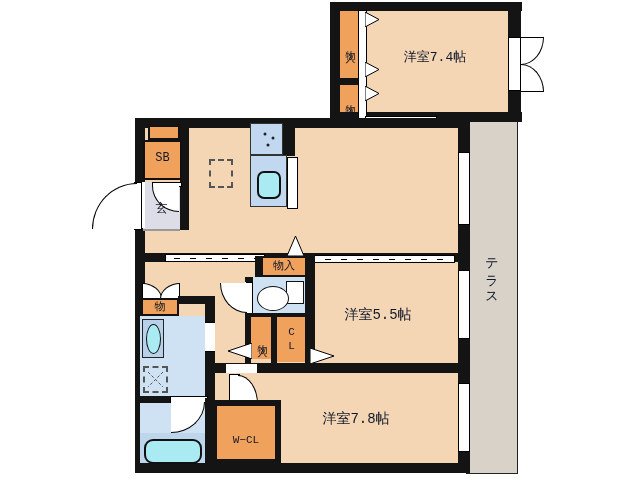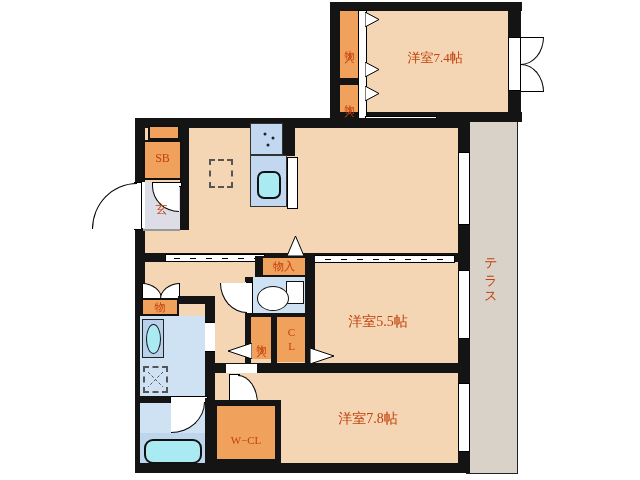--- a/index.html
+++ b/index.html
@@ -1,22 +1,22 @@
 <!DOCTYPE html>
 <html><head>
 <meta charset="utf-8">
 <style>
   html,body{margin:0;padding:0;background:#fff;}
   #canvas{position:relative;width:640px;height:480px;background:#ffffff;overflow:hidden;
           font-family:"DejaVu Sans",sans-serif;}
   .abs{position:absolute;}
   .wall{position:absolute;background:#141414;}
   .fill{position:absolute;}
-  .lbl{position:absolute;color:#c2410c;white-space:nowrap;line-height:1;
-       font-family:Liberation Serif, serif;}
+  .lbl{position:absolute;color:#0f172a;white-space:nowrap;line-height:1;
+       font-family:Liberation Mono, monospace;}
   .lbl.center{display:flex;align-items:center;justify-content:center;text-align:center;}
   .vtext{writing-mode:vertical-rl;text-orientation:upright;letter-spacing:2px;}
   .whitegap{position:absolute;background:#fff;}
   .slider{position:absolute;background:#fff;border:1px solid #000;}
   .slider:after{content:"";position:absolute;left:8%;right:8%;top:50%;height:1px;
        background:repeating-linear-gradient(90deg,#000 0 6px,transparent 6px 16px);}
   .winframe{position:absolute;background:#fff;border:1px solid #000;}
   .arc{position:absolute;background:#fff;}
   .panel{position:absolute;background:#fff;border:1px solid #000;}
   .orangebox{position:absolute;background:#f0a25c;border:2px solid #111;box-sizing:border-box;}
@@ -138,21 +138,21 @@
     <svg width="24" height="16">
         <polygon points="0,8 24,0 24,16" fill="#fff" stroke="#000"></polygon>
       </svg>
     </div>
   <div class="abs" style="left:310px;top:348px;">
     <svg width="24" height="16">
         <polygon points="0,0 24,8 0,16" fill="#fff" stroke="#000"></polygon>
       </svg>
     </div>
 
-  <div class="lbl center" style="left:330px;top:313px;width:96px;height:18px;font-size:14px;">洋室5.5帖</div>
+  <div class="lbl center" style="left:330px;top:306px;width:96px;height:18px;font-size:14px;">洋室5.5帖</div>
 
   <div class="arc" style="left:142px;top:283px;width:18px;height:15px;background:#fff;border-top:1px solid #000;border-right:1px solid #000;border-left:1px solid #000;border-radius:0 100% 0 0;"></div>
   <div class="arc" style="left:160px;top:283px;width:18px;height:15px;background:#fff;border-top:1px solid #000;border-left:1px solid #000;border-right:1px solid #000;border-radius:100% 0 0 0;"></div>
   <div class="orangebox" style="left:141px;top:298px;width:38px;height:18px;"></div>
   <div class="lbl center" style="left:141px;top:301px;width:38px;height:13px;font-size:11px;">物</div>
 
   <div class="wall" style="left:178px;top:296px;width:37px;height:8px;"></div>
   <div class="wall" style="left:205px;top:296px;width:10px;height:102px;"></div>
   <div class="fill" style="left:140px;top:316px;width:65px;height:80px;background:#cfe2f4;"></div>
   <div class="whitegap" style="left:205px;top:322px;width:10px;height:30px;border-top:1px solid #000;border-bottom:1px solid #000;box-sizing:border-box;"></div>
@@ -176,15 +176,15 @@
 
   <div class="wall" style="left:205px;top:363px;width:255px;height:10px;"></div>
   <div class="whitegap" style="left:226px;top:364px;width:31px;height:9px;"></div>
   <div class="panel" style="left:229px;top:374px;width:9px;height:29px;"></div>
   <div class="arc" style="left:238px;top:375px;width:19px;height:28px;background:#fff;border-top:1px solid #000;border-right:1px solid #000;border-radius:0 100% 0 0;"></div>
 
   <div class="wall" style="left:211px;top:400px;width:70px;height:65px;"></div>
   <div class="fill" style="left:217px;top:406px;width:58px;height:53px;background:#f0a25c;"></div>
   <div class="lbl center" style="left:217px;top:433px;width:58px;height:14px;font-size:11px;">W−CL</div>
 
-  <div class="lbl center" style="left:320px;top:410px;width:96px;height:18px;font-size:14px;">洋室7.8帖</div>
+  <div class="lbl center" style="left:308px;top:410px;width:96px;height:18px;font-size:14px;">洋室7.8帖</div>
 
 </div>
 
 </body></html>

